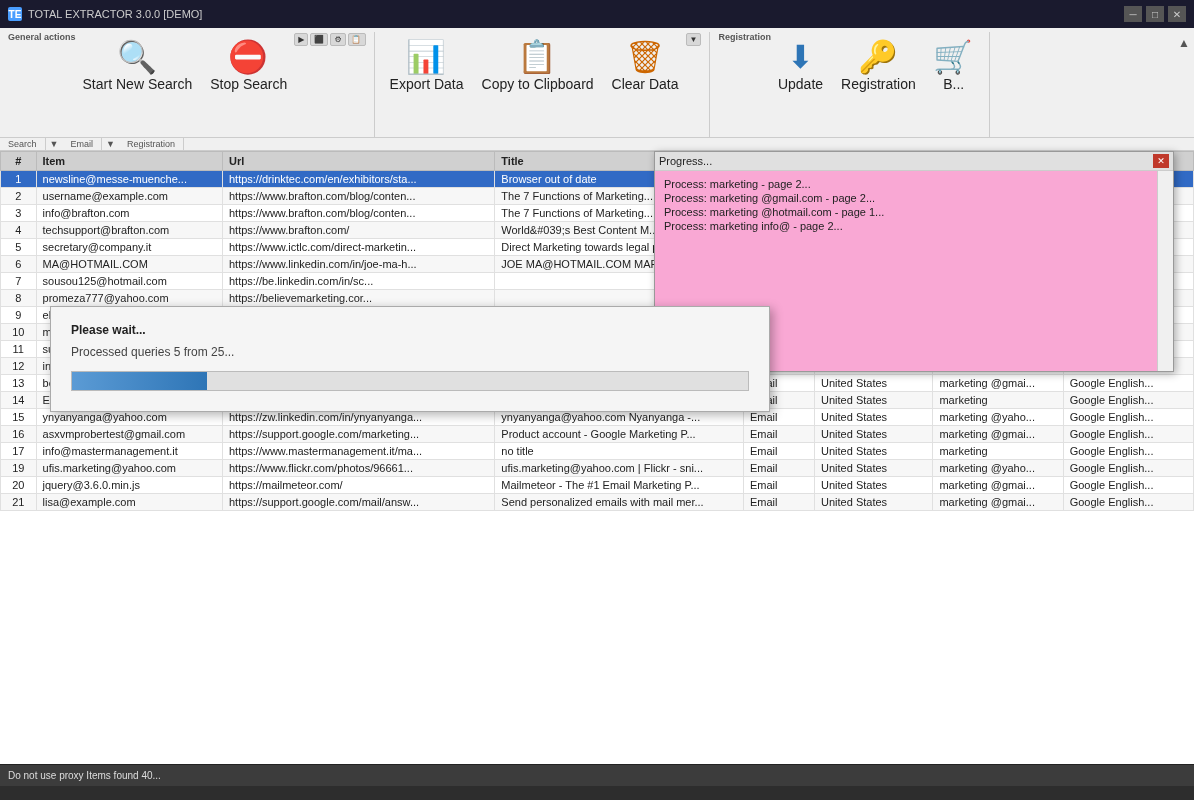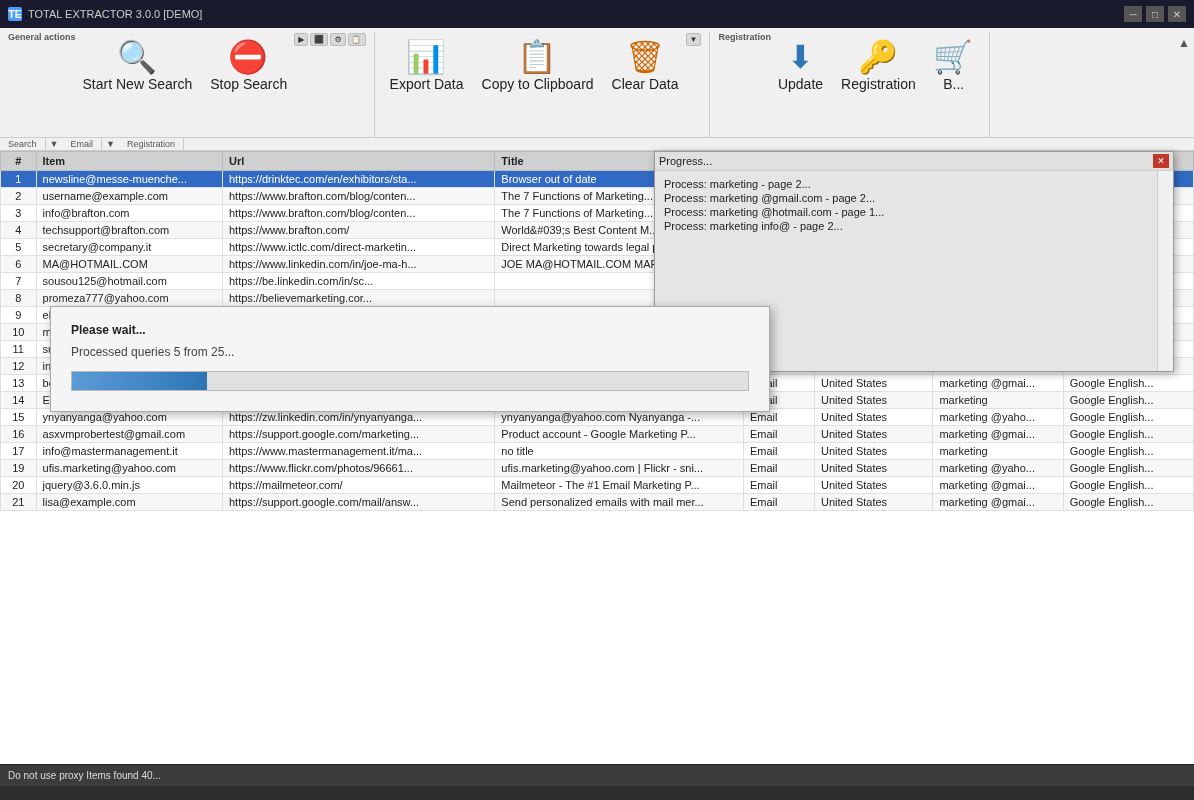--- a/index.html
+++ b/index.html
@@ -124,21 +124,21 @@
     .col-location { width: 100px; }
     .col-query { width: 110px; }
     .col-engine { width: 110px; }
 
     
     .progress-panel {
       position: absolute;
       top: 0;
       right: 20px;
       width: 520px;
-      background: #e5e5e5;
+      background: #f9a8d4;
       border: 1px solid #999;
       z-index: 10;
       box-shadow: 2px 2px 8px rgba(0,0,0,0.3);
     }
     .progress-header {
       background: #e0e0e0;
       display: flex;
       align-items: center;
       justify-content: space-between;
       padding: 2px 4px;

